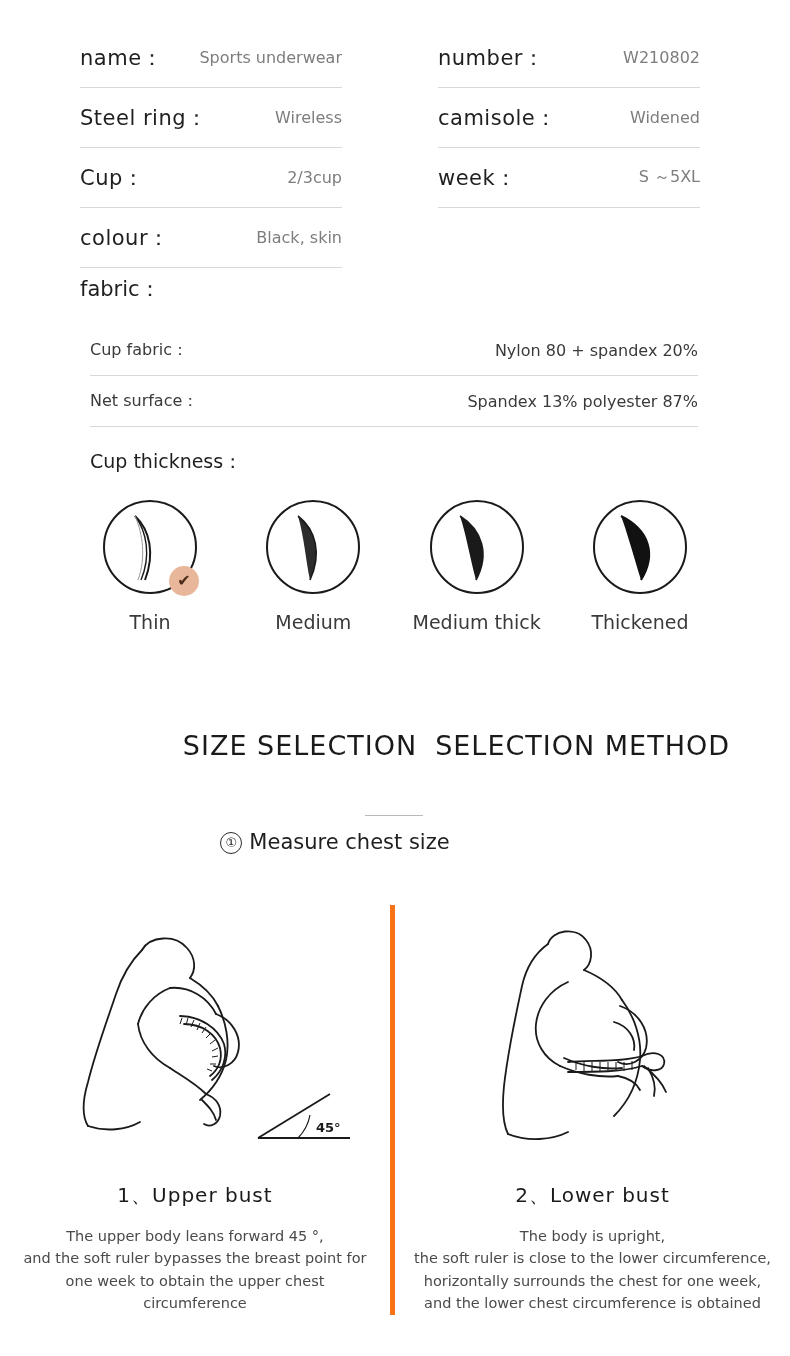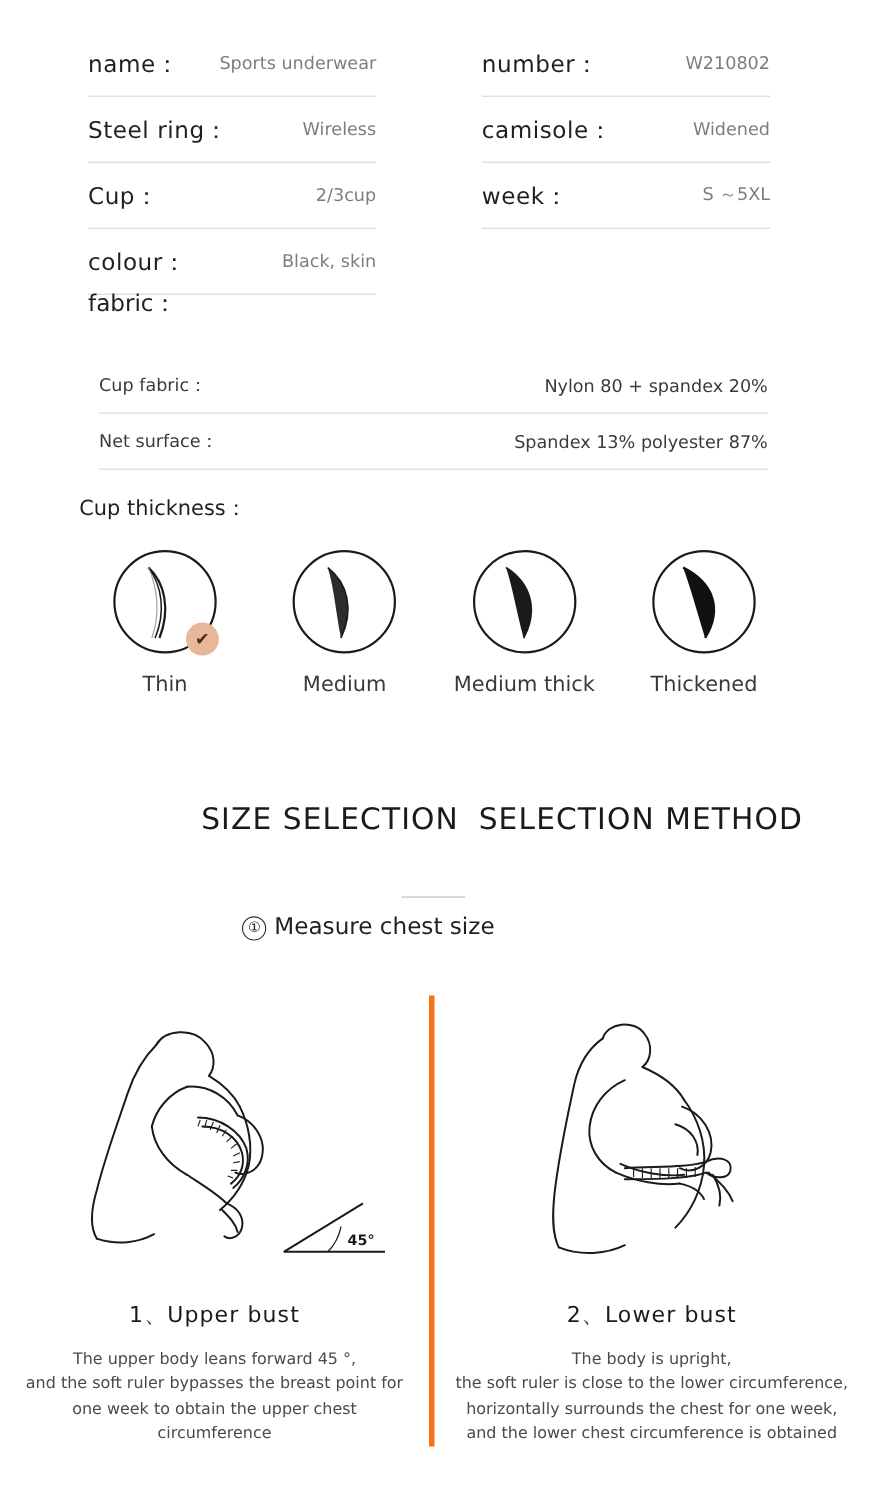--- a/index.html
+++ b/index.html
@@ -48,21 +48,21 @@
     font-size: 16px;
     color: #7d7d7d;
     white-space: nowrap;
   }
   .spec-cell.blank { border-bottom: none; }
 
   
   .fabric-title {
     position: absolute;
     left: 80px;
-    top: 262px;
+    top: 275px;
     font-size: 21px;
     color: #1f1f1f;
   }
   .fabric-rows {
     position: absolute;
     left: 90px;
     top: 325px;
     width: 608px;
   }
   .fabric-row {
@@ -77,21 +77,21 @@
     color: #3a3a3a;
   }
   .fabric-value {
     font-size: 16px;
     color: #3a3a3a;
   }
 
   
   .cup-thickness-title {
     position: absolute;
-    left: 72px;
+    left: 90px;
     top: 449px;
     font-size: 19px;
     color: #1f1f1f;
   }
   .thickness-options {
     position: absolute;
     left: 80px;
     top: 500px;
     width: 630px;
     display: flex;

